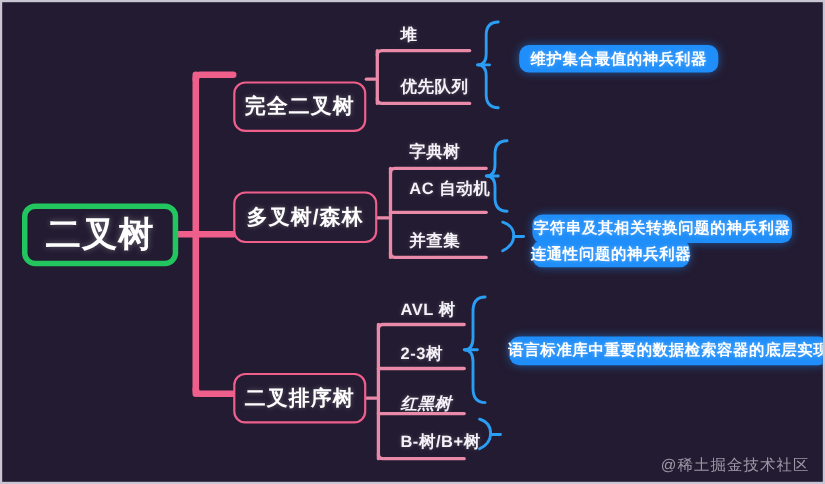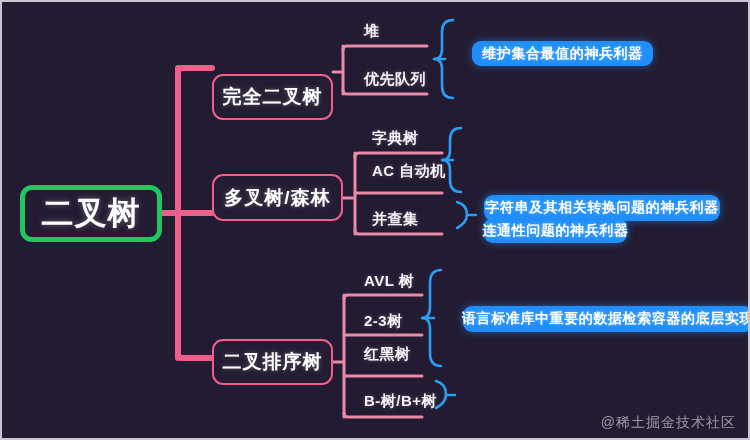--- a/index.html
+++ b/index.html
@@ -163,21 +163,21 @@
   <div class="leaf" style="left:370px;top:208px;">
     <span>并查集</span>
   </div>
 
   <div class="leaf" style="left:362px;top:270px;">
     <span>AVL 树</span>
   </div>
   <div class="leaf" style="left:362px;top:310px;">
     <span>2-3树</span>
   </div>
-  <div class="leaf" style="left:362px;top:343px;">
+  <div class="leaf" style="left:362px;top:356px;font-style:italic;">
     <span>红黑树</span>
   </div>
   <div class="leaf" style="left:362px;top:390px;">
     <span>B-树/B+树</span>
   </div>
 
   <div class="badge" style="left:470px;top:39px;width:181px;height:25px;">
     <span>维护集合最值的神兵利器</span>
   </div>
 

